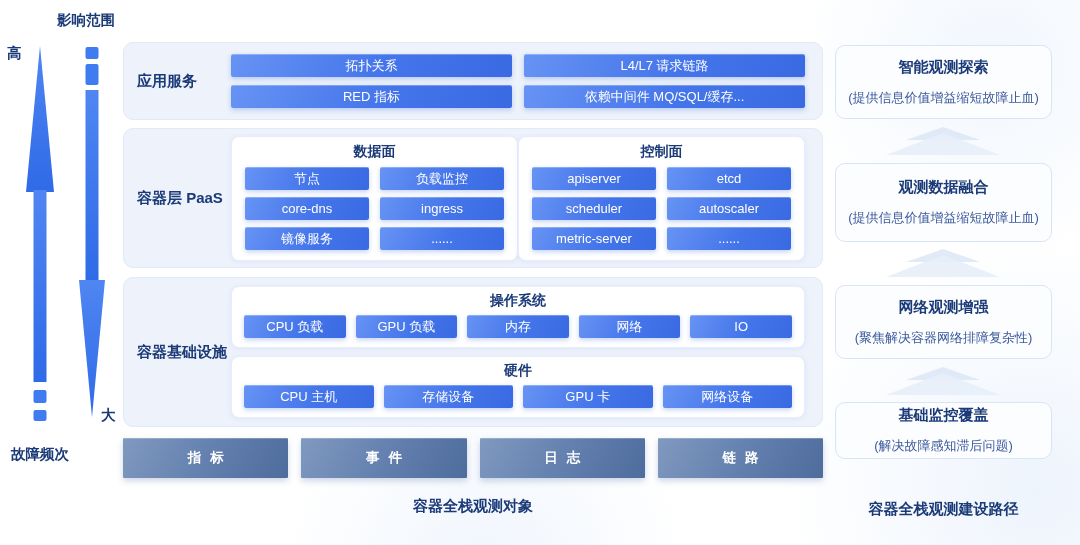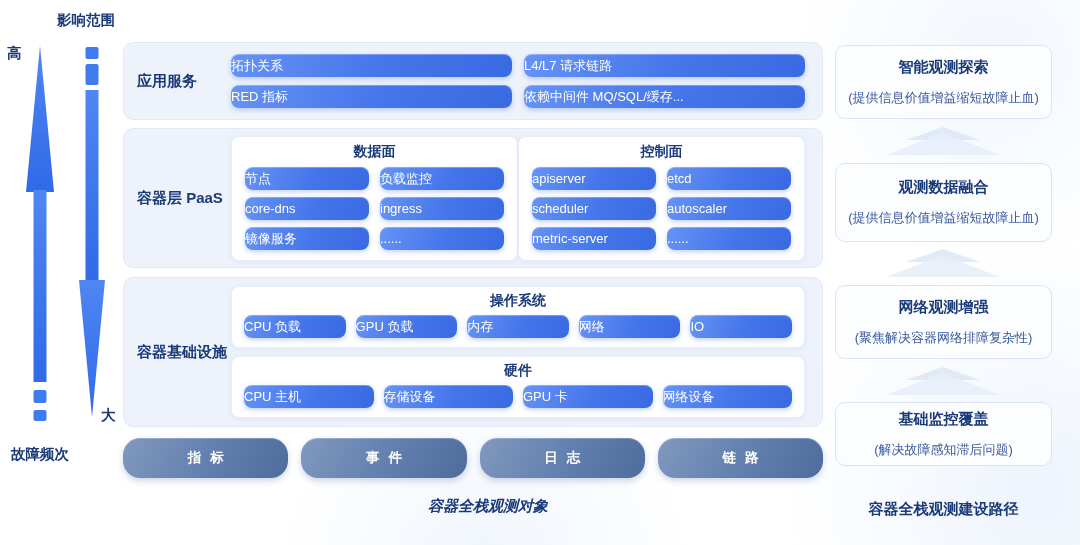--- a/index.html
+++ b/index.html
@@ -28,21 +28,21 @@
     background:#edf2fb; border:1px solid #e2eaf8; border-radius:10px;
     display:flex; align-items:center;
   }
   .row-label { width:107px; padding-left:13px; flex-shrink:0; font-size:15px; font-weight:700; color:#1b3a78; }
   .row-content { flex:1; margin-right:17px; }
   #row-app { top:42px; height:78px; }
   #row-paas { top:128px; height:140px; }
   #row-infra { top:277px; height:150px; }
 
   .btn {
-    height:23px; line-height:23px; border-radius:8px; 
+    height:23px; line-height:23px; border-radius:2px; text-align:center;
     color:#ffffff; font-size:13px; white-space:nowrap; overflow:hidden;
     background:linear-gradient(112deg,#6793f4 0%,#4475ea 55%,#3a6ae2 100%);
     box-shadow:0 2px 5px rgba(61,105,220,.30), inset 0 1px 0 rgba(255,255,255,.28);
   }
   .grid-2x2 { display:grid; grid-template-columns:1fr 1fr; gap:8px 12px; }
 
   .panel {
     background:#ffffff; border:1px solid #e6eefb; border-radius:8px;
     box-shadow:0 1px 5px rgba(120,150,210,.12);
   }
@@ -55,41 +55,41 @@
 
   .infra-wrap { display:flex; flex-direction:column; gap:8px; }
   .infra-panel { padding:5px 12px 9px; }
   .infra-panel .panel-title { margin-bottom:5px; }
   .btn-row { display:flex; gap:10px; }
   .btn-row .btn { flex:1; }
 
   
   .telemetry { position:absolute; left:123px; top:438px; width:700px; display:flex; gap:13px; }
   .pill {
-    flex:1; height:40px; line-height:40px; border-radius:17px; text-align:center;
+    flex:1; height:40px; line-height:40px; border-radius:1px; text-align:center;
     color:#ffffff; font-size:13.5px; font-weight:700; letter-spacing:9px; text-indent:9px;
     background:linear-gradient(118deg,#8099bf 0%,#617ead 55%,#4e6c9c 100%);
     box-shadow:0 3px 6px rgba(90,120,170,.30), inset 0 1px 0 rgba(255,255,255,.22);
   }
   .caption { position:absolute; text-align:center; font-size:15px; font-weight:700; color:#1b3a78; }
-  #caption-main { left:138px; width:700px; top:497px;font-style:italic; }
+  #caption-main { left:123px; width:700px; top:497px; }
   #caption-path { left:835px; width:217px; top:500px; }
 
   
   .path-panel {
     position:absolute; left:835px; width:217px;
     background:#fcfdff; border:1px solid #d9e4f6; border-radius:10px;
     display:flex; flex-direction:column; align-items:center; justify-content:center; gap:12px;
   }
   .path-title { font-size:15px; font-weight:700; color:#1b3a78; }
   .path-sub { font-size:13px; color:#3a589b; white-space:nowrap; }
   #path-1 { top:45px;  height:74px; }
   #path-2 { top:163px; height:79px; }
   #path-3 { top:285px; height:74px; }
-  #path-4 { top:402px; height:64px; }
+  #path-4 { top:402px; height:57px; }
   .chevron { position:absolute; left:878px; width:130px; height:32px; }
   #chev-1 { top:126px; } #chev-2 { top:248px; } #chev-3 { top:366px; }
 </style>
 </head>
 <body>
 
 <div class="stage">
 
   <div class="axis-text" id="impact-label">影响范围</div>
   <div class="axis-text" id="high-label">高</div>

